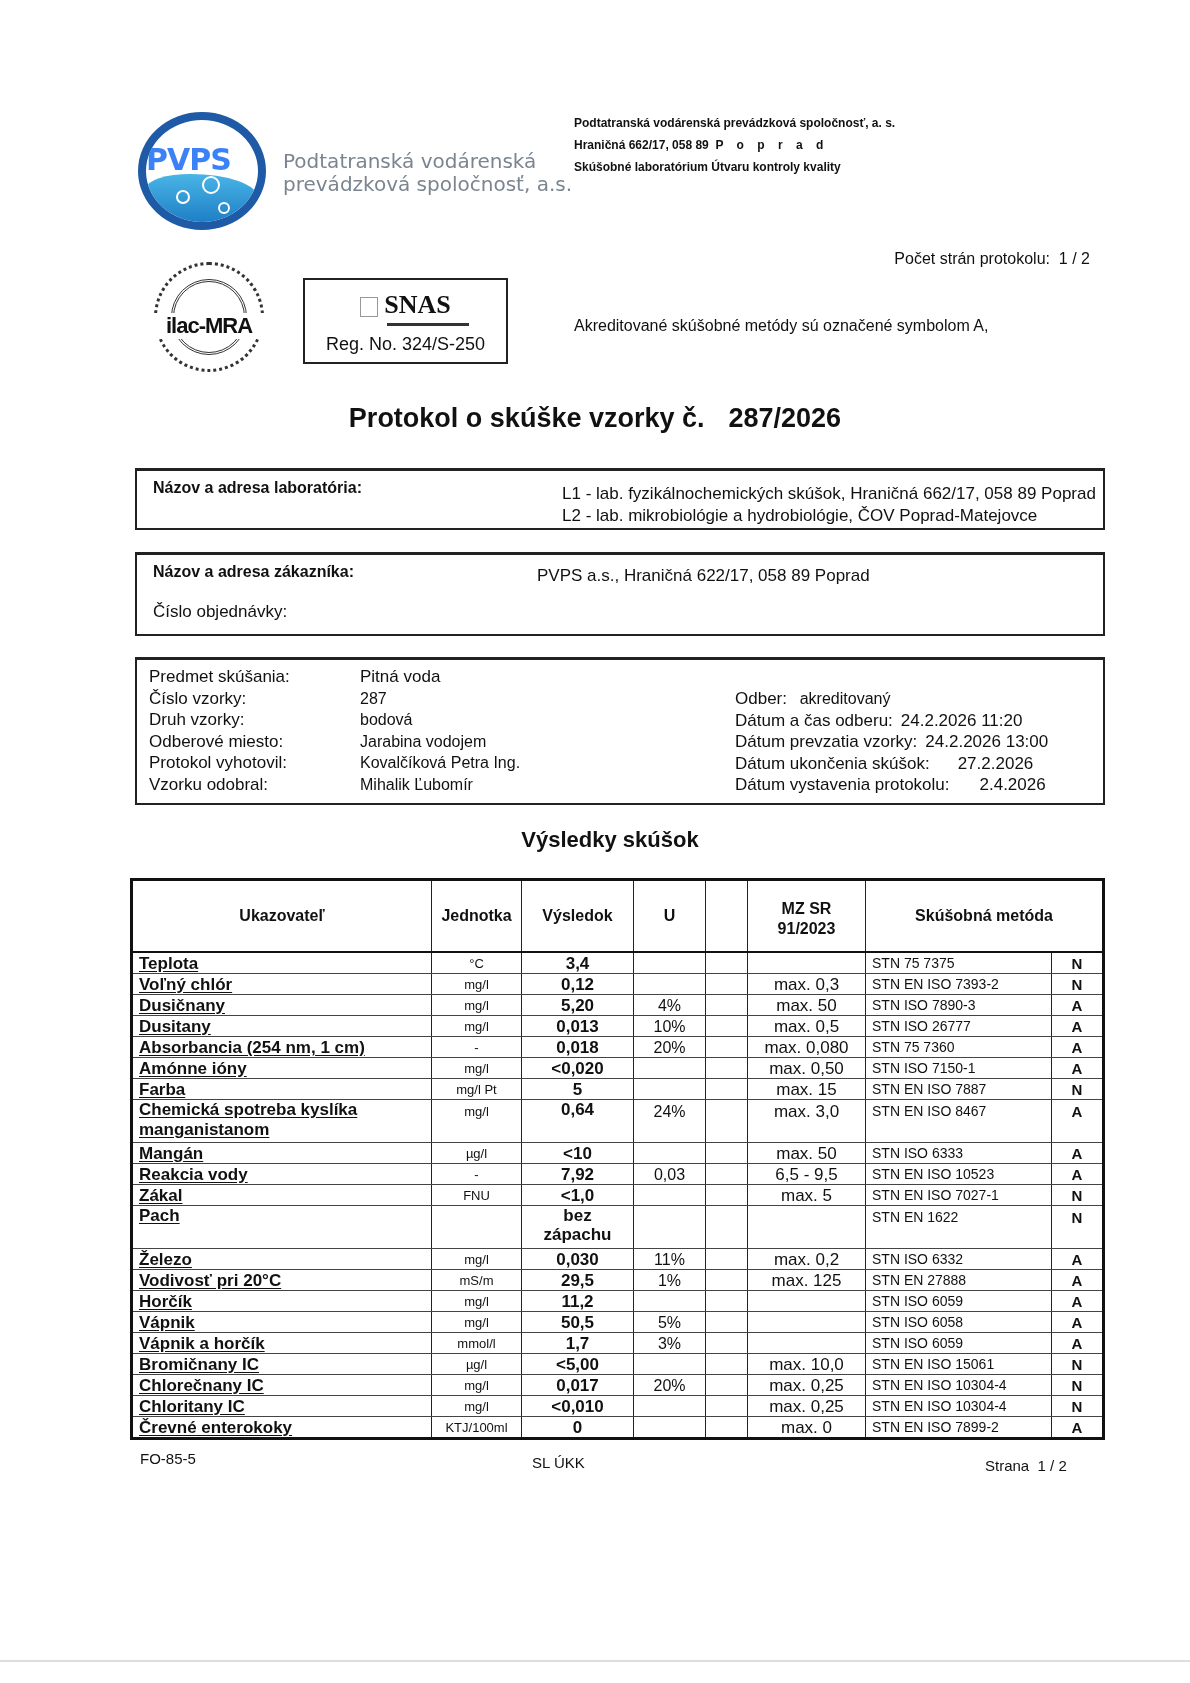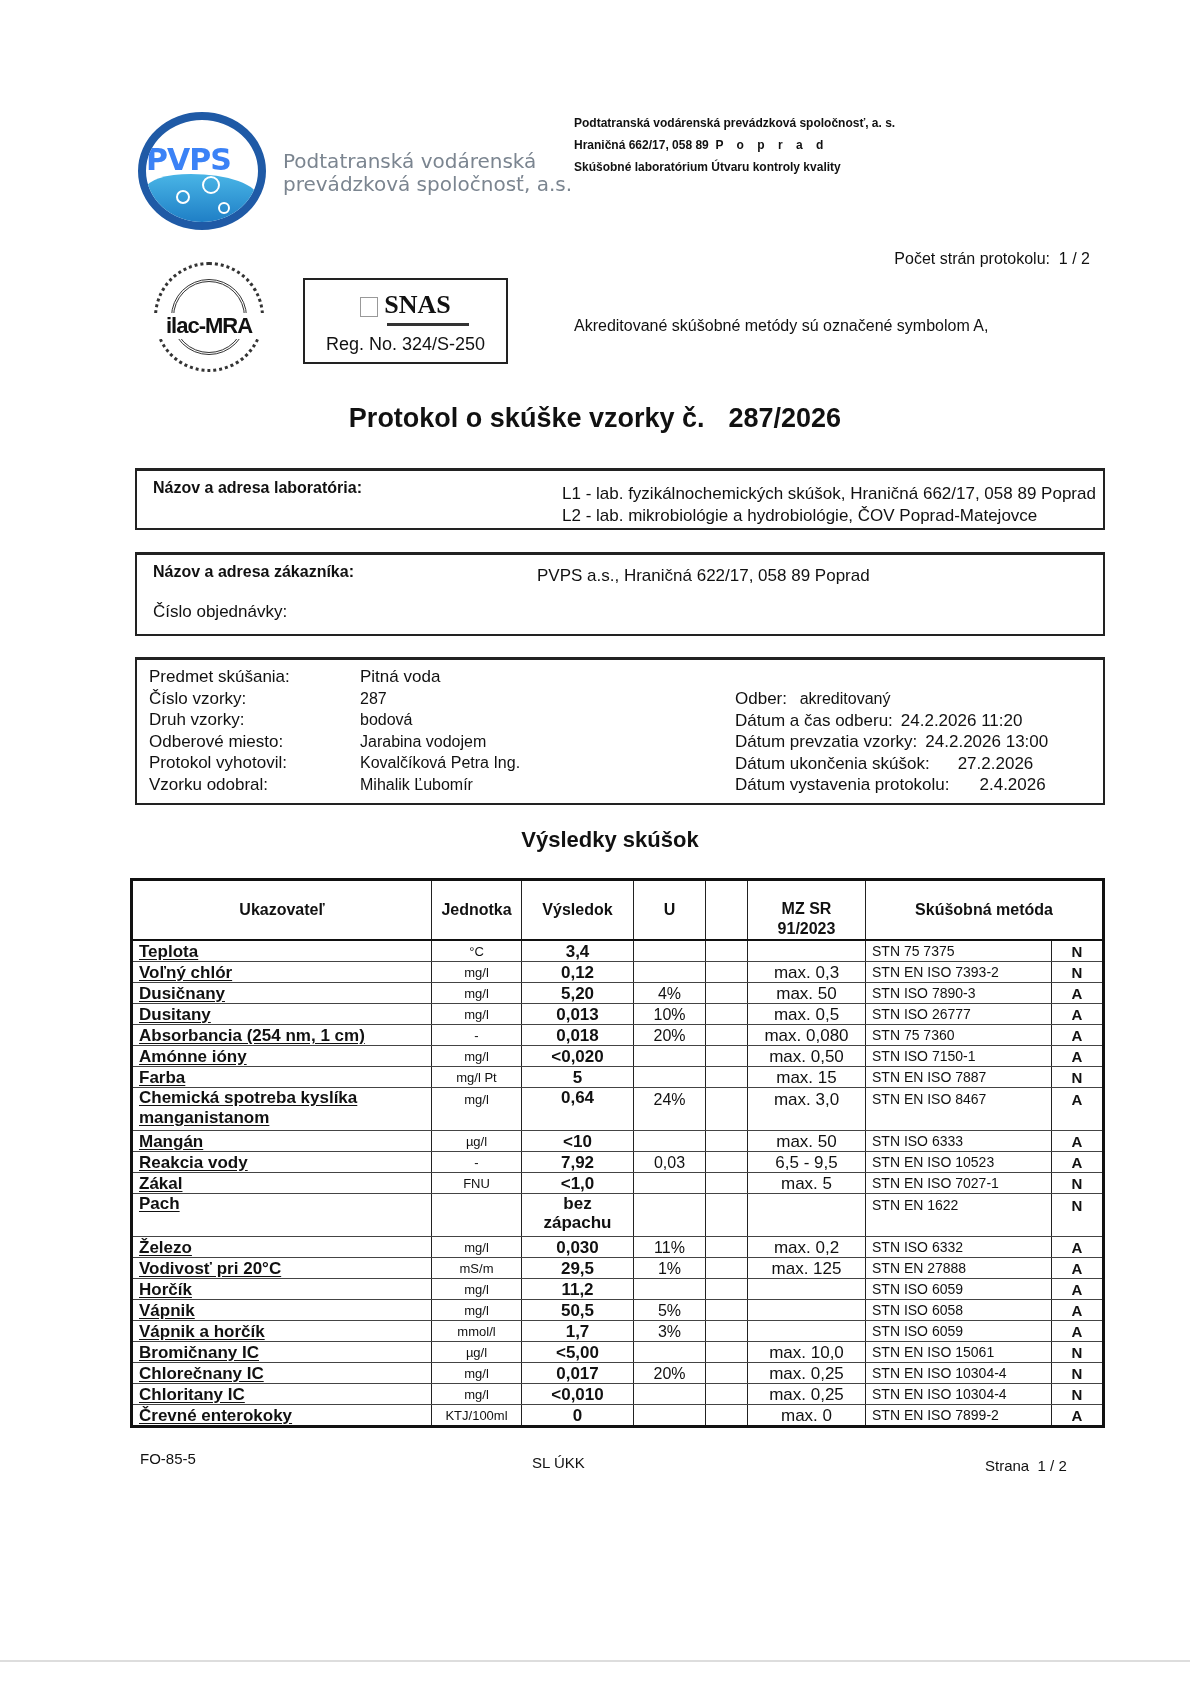--- a/index.html
+++ b/index.html
@@ -38,21 +38,21 @@
   .box .val { position: absolute; font-size: 17px; line-height: 22px; }
   .info-l { position: absolute; left: 12px; top: 6px; font-size: 17px; line-height: 21.5px; }
   .info-v { position: absolute; left: 223px; top: 6px; font-size: 16px; line-height: 21.5px; }
   .info-r { position: absolute; left: 598px; top: 28px; font-size: 17px; line-height: 21.5px; }
   .info-r .row span.v { margin-left: 8px; }
   .section-title { left: 0; right: 0; top: 827px; text-align: center; font-size: 22px; font-weight: bold; padding-left: 30px; }
   table.res { position: absolute; left: 130px; top: 878px; width: 972px; border-collapse: collapse;
     border: 3px solid #111; table-layout: fixed; }
   table.res th { font-size: 16px; font-weight: bold; border: 1px solid #222; border-bottom: 2px solid #111;
     height: 58px; vertical-align: middle; padding: 0; }
-  table.res th.mz { vertical-align: bottom; line-height: 20px; padding-bottom: 0; }
+  table.res th.mz { vertical-align: bottom; line-height: 20px; padding-bottom: 12px; }
   table.res td { font-size: 16px; border-left: 1px solid #222; border-right: 1px solid #222;
     border-bottom: 1px solid #444; padding: 0 3px; height: 20px; line-height: 19px; vertical-align: bottom; }
   table.res td.name { font-weight: bold; font-size: 17px; text-decoration: underline; text-underline-offset: 2px; padding-left: 6px; white-space: nowrap; overflow: visible; }
   table.res td.unit { font-size: 13px; text-align: center; }
   table.res td.res-v { font-weight: bold; font-size: 17px; text-align: center; }
   table.res td.u { font-size: 16px; text-align: center; }
   table.res td.mzv { font-size: 17px; text-align: center; }
   table.res td.meth { font-size: 14px; text-align: left; padding-left: 6px; }
   table.res td.an { font-size: 15px; font-weight: bold; text-align: center; }
   table.res tr.tall td { height: 40px; vertical-align: top; }

